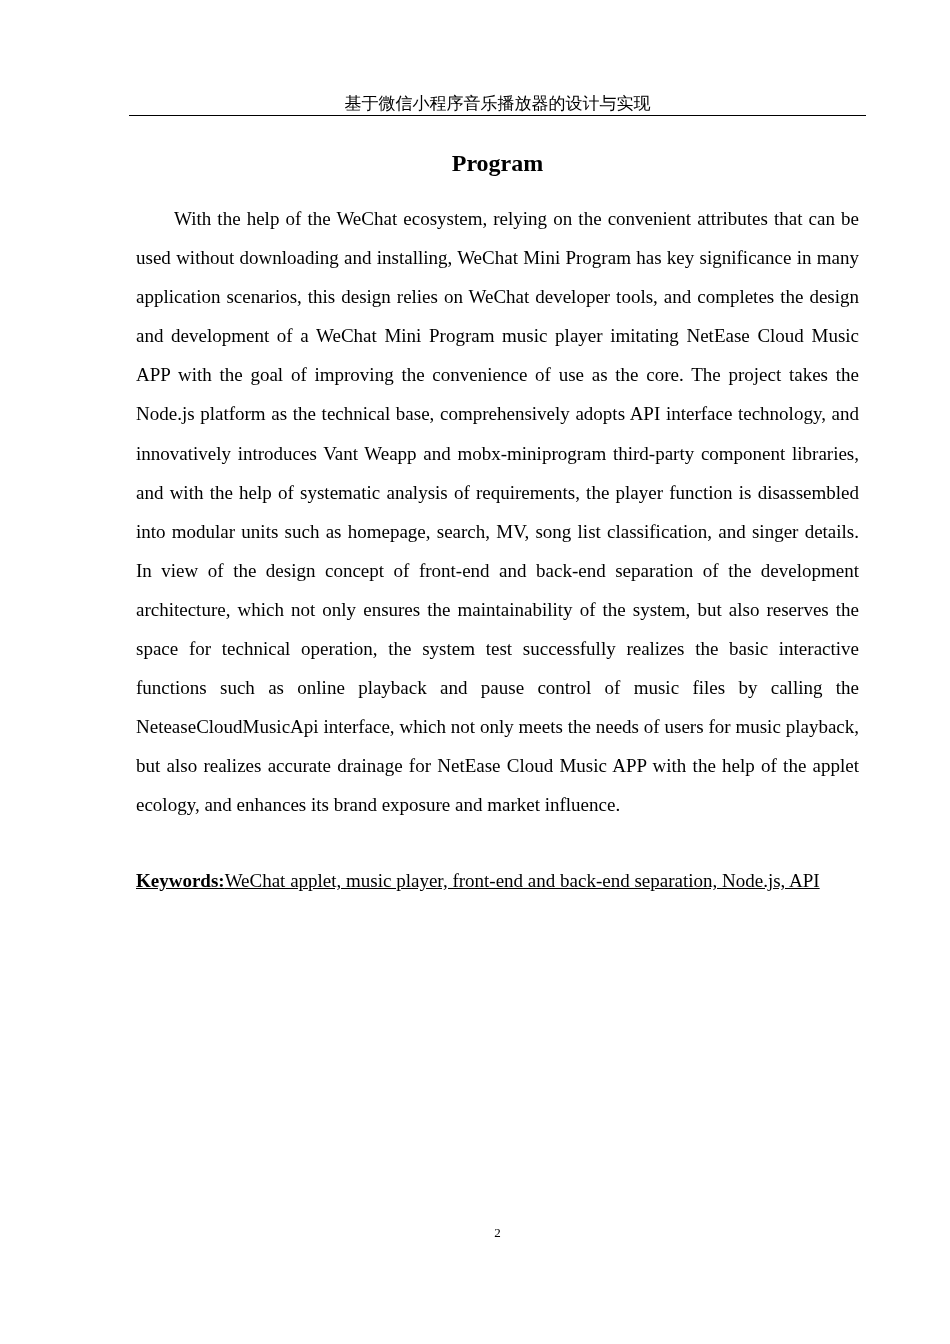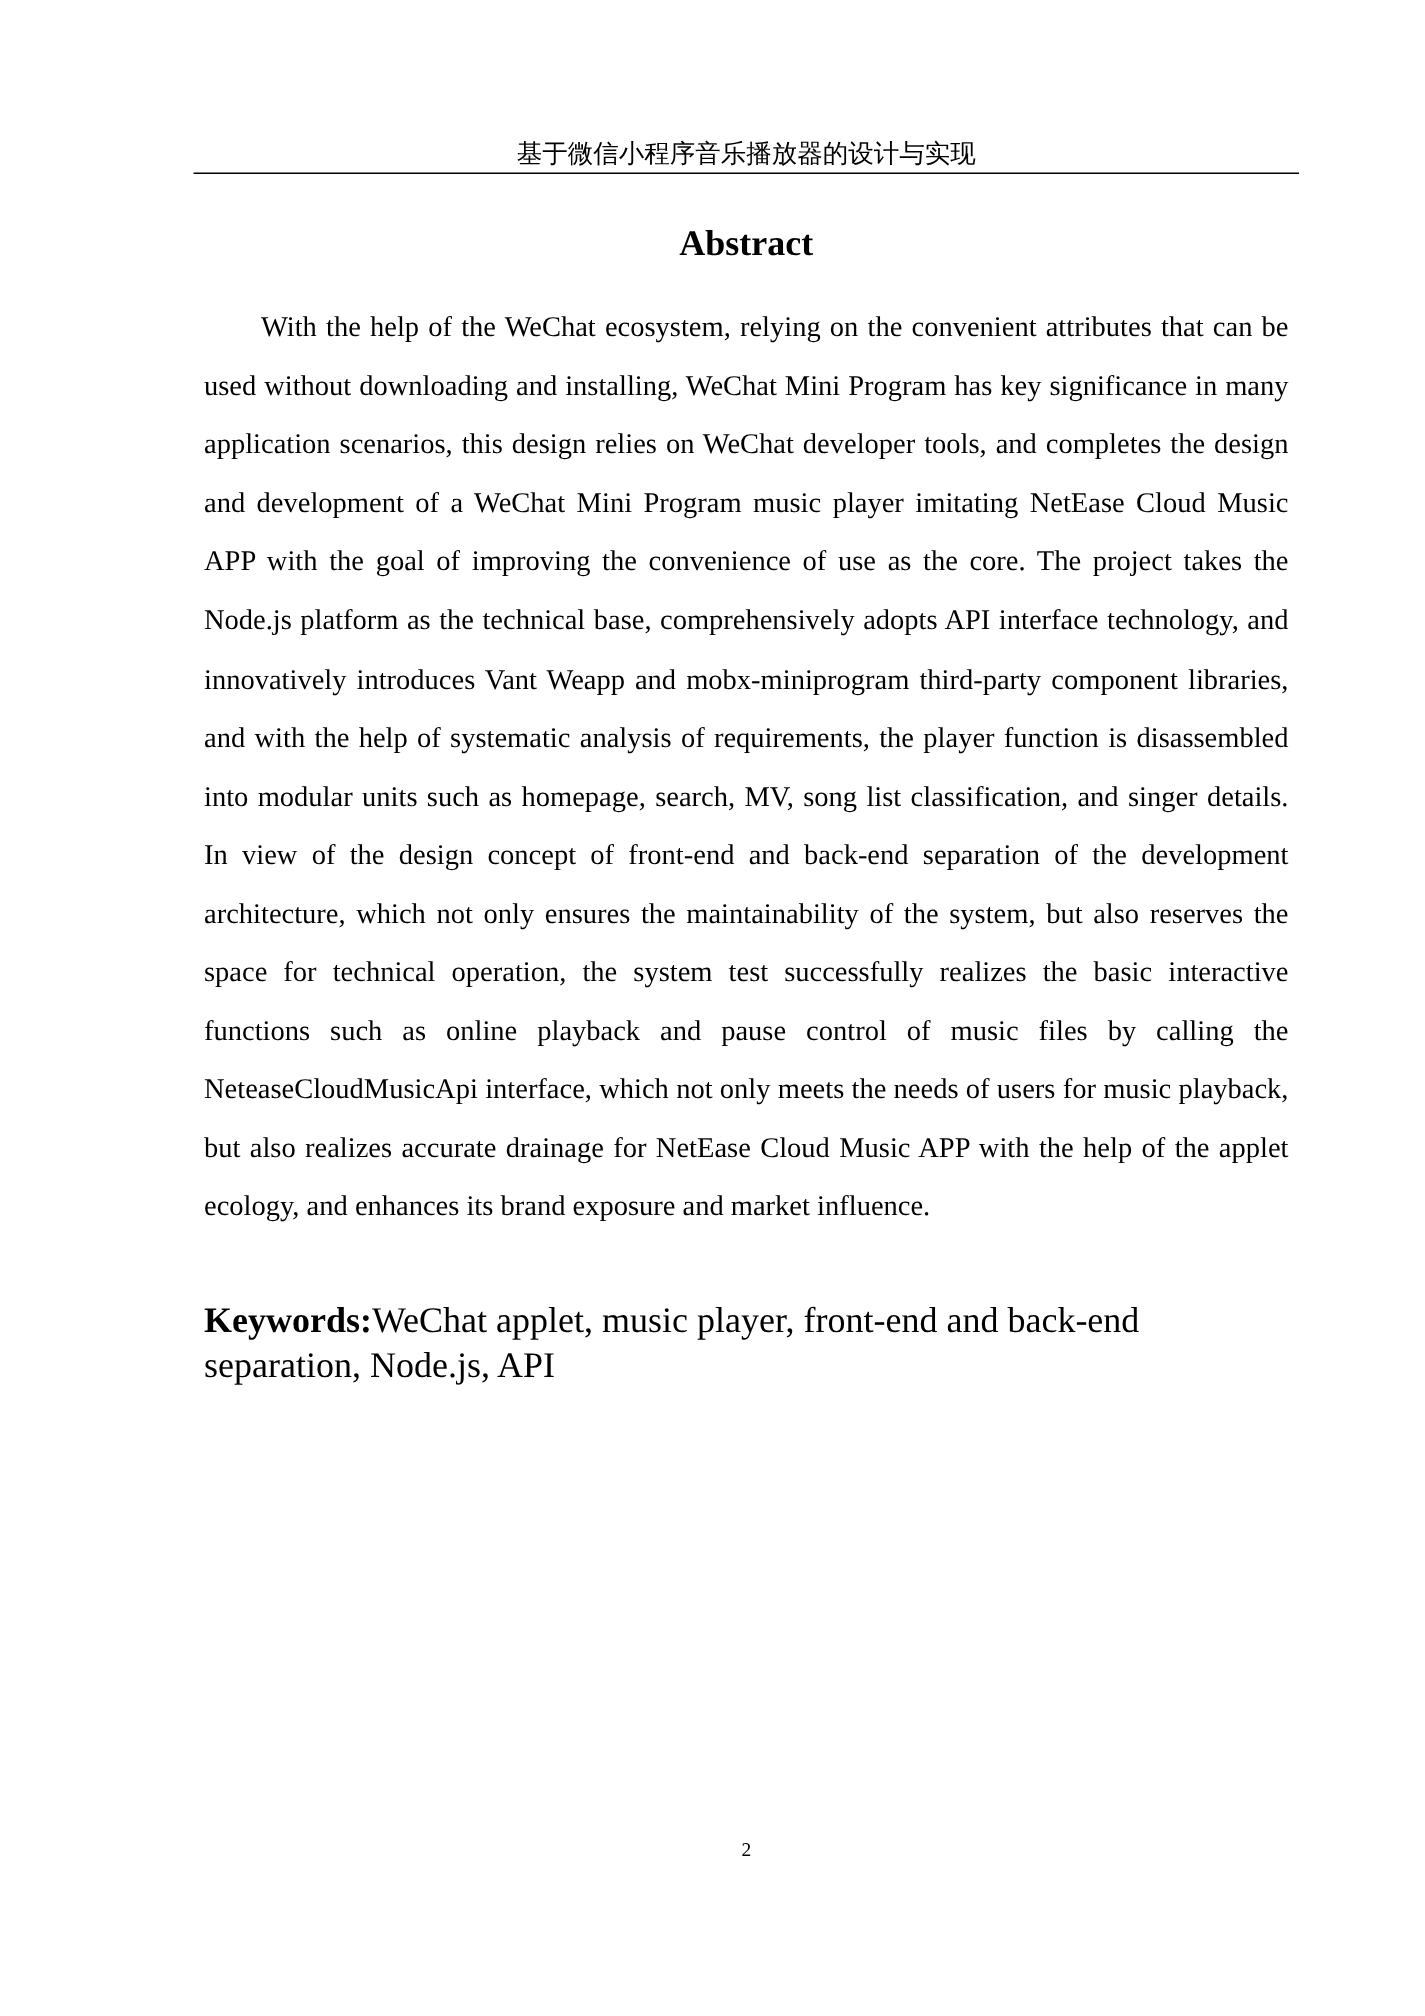--- a/index.html
+++ b/index.html
@@ -60,23 +60,24 @@
       line-height: 39.1px;
       text-align: justify;
       text-indent: 38px;
       margin: 0;
     }
     .keywords {
       position: absolute;
       left: 136px;
       top: 866px;
       width: 723px;
-      font-size: 24px;
+      font-size: 19px;
       line-height: 30px;
       margin: 0;
+      text-decoration: underline;
     }
     .keywords .kw-label {
       font-weight: bold;
     }
     .page-number {
       position: absolute;
       left: 129px;
       top: 1224px;
       width: 737px;
       text-align: center;
@@ -84,20 +85,20 @@
       line-height: 18px;
     }
   </style>
 </head>
 <body>
 
 <div class="page">
   <div class="running-header">基于微信小程序音乐播放器的设计与实现</div>
   <div class="header-rule"></div>
 
-  <h1 class="title">Abstract</h1>
+  <h1 class="title">Program</h1>
 
   <p class="abstract-body">With the help of the WeChat ecosystem, relying on the convenient attributes that can be used without downloading and installing, WeChat Mini Program has key significance in many application scenarios, this design relies on WeChat developer tools, and completes the design and development of a WeChat Mini Program music player imitating NetEase Cloud Music APP with the goal of improving the convenience of use as the core. The project takes the Node.js platform as the technical base, comprehensively adopts API interface technology, and innovatively introduces Vant Weapp and mobx-miniprogram third-party component libraries, and with the help of systematic analysis of requirements, the player function is disassembled into modular units such as homepage, search, MV, song list classification, and singer details. In view of the design concept of front-end and back-end separation of the development architecture, which not only ensures the maintainability of the system, but also reserves the space for technical operation, the system test successfully realizes the basic interactive functions such as online playback and pause control of music files by calling the NeteaseCloudMusicApi interface, which not only meets the needs of users for music playback, but also realizes accurate drainage for NetEase Cloud Music APP with the help of the applet ecology, and enhances its brand exposure and market influence.</p>
 
   <p class="keywords"><span class="kw-label">Keywords:</span><span class="kw-value">WeChat applet, music player, front-end and back-end separation, Node.js, API</span></p>
 
   <div class="page-number">2</div>
 </div>
 
 </body></html>

